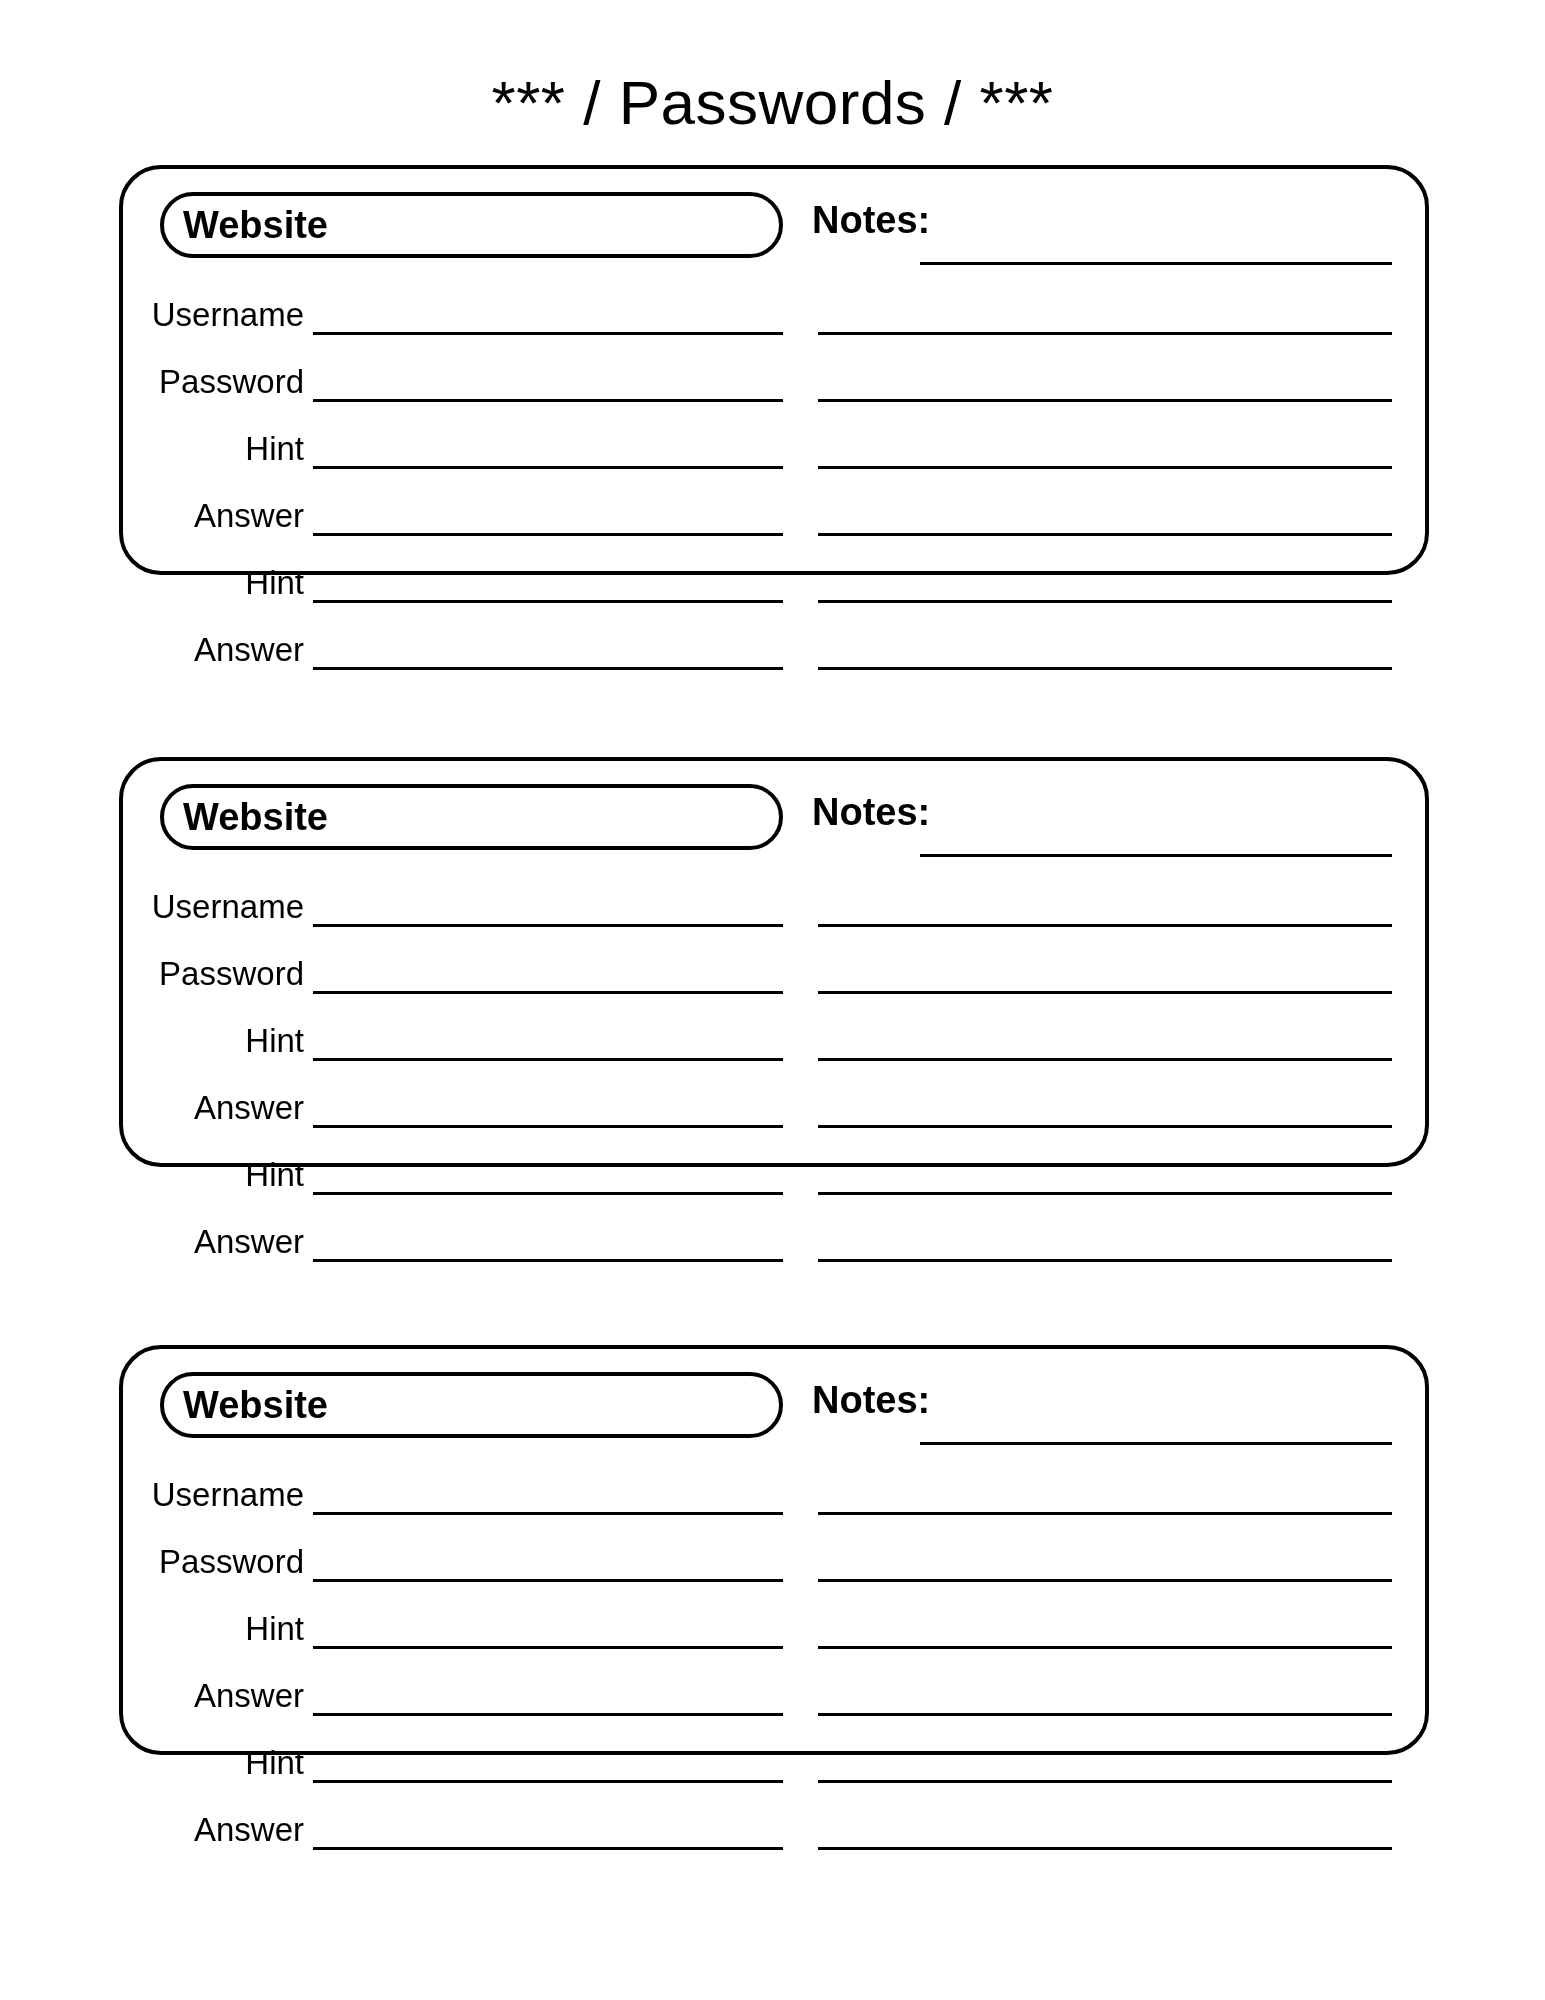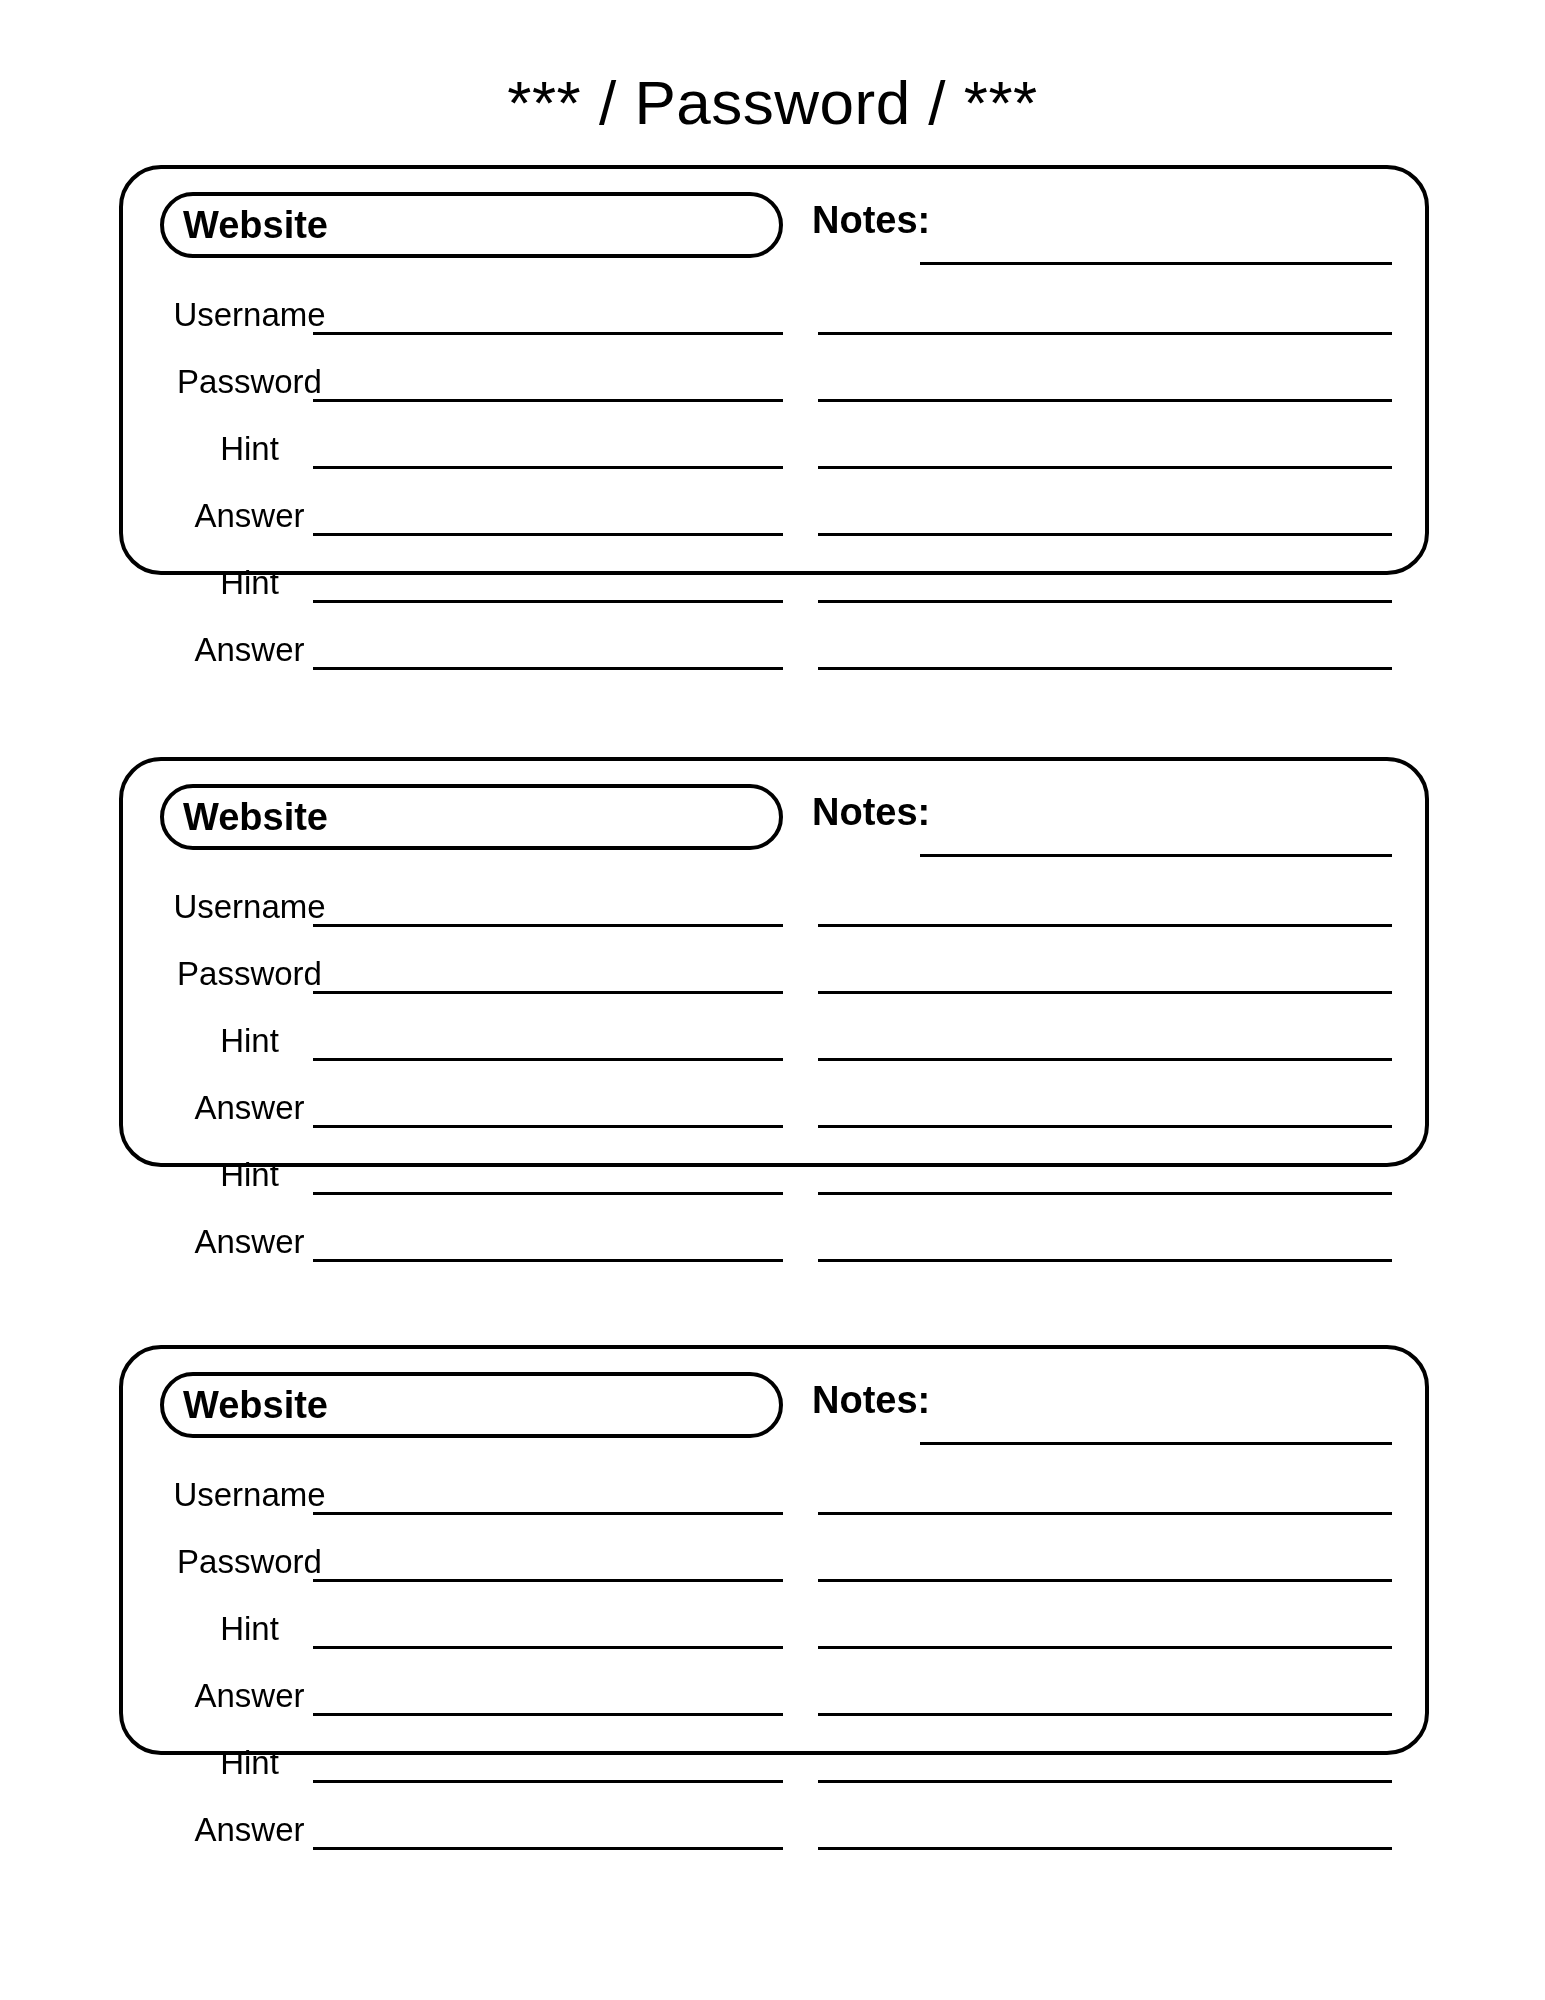--- a/index.html
+++ b/index.html
@@ -87,43 +87,42 @@
   .row-1 { top: 193px; }
   .row-2 { top: 260px; }
   .row-3 { top: 327px; }
   .row-4 { top: 394px; }
   .row-5 { top: 461px; }
   .row-label {
     position: absolute;
     left: 0;
     top: 0;
     width: 181px;
-    text-align: center;
+    text-align: right;
     font-size: 33px;
     font-weight: 400;
     line-height: 40px;
     white-space: nowrap;
-    margin-left: 36px;
   }
   .left-line {
     left: 190px;
     top: 37px;
     width: 470px;
   }
   .right-line {
     left: 695px;
     top: 37px;
     width: 574px;
   }
 </style>
 </head>
 <body>
 
 <main>
-  <h1 class="page-title">*** / Password / ***</h1>
+  <h1 class="page-title">*** / Passwords / ***</h1>
   <div id="cards">
   <section class="card">
     <div class="pill">
       <span class="pill-label">Website</span>
     </div>
     <span class="notes-label">Notes:</span>
     <span class="line notes-line"></span>
     <div class="rows">
   <div class="row row-0">
     <span class="row-label">Username</span>

